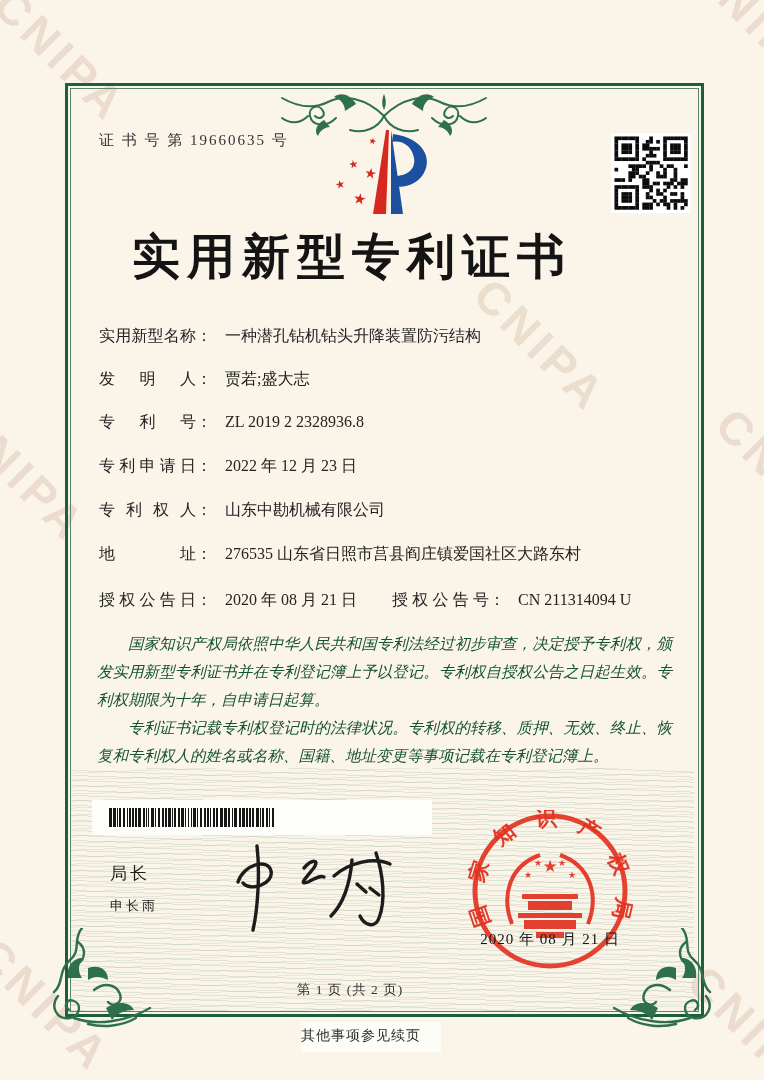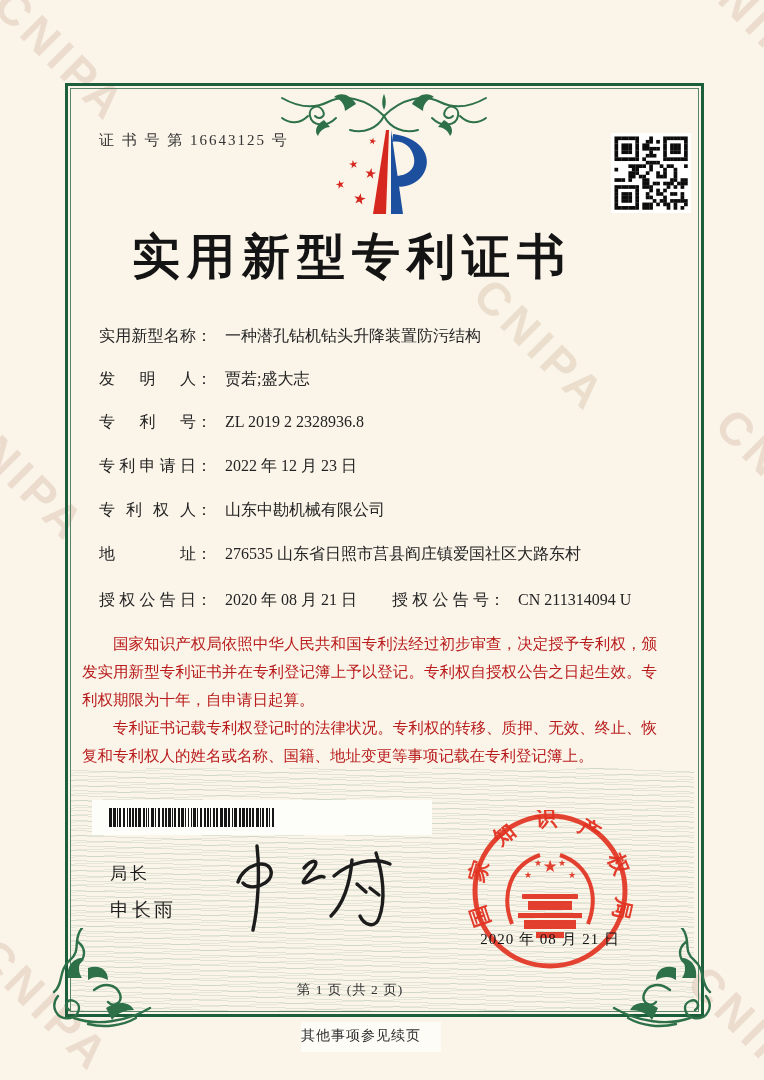--- a/index.html
+++ b/index.html
@@ -34,28 +34,28 @@
   .qr{position:absolute;left:611px;top:133px;width:80px;height:80px;background:#fff;}
   .title{position:absolute;left:0;top:225px;width:704px;text-align:center;
     font-size:48px;font-weight:bold;letter-spacing:7px;color:#141414;}
   
   .fields{position:absolute;left:99px;top:325px;width:584px;font-size:16px;color:#242424;}
   .frow{position:absolute;left:0;white-space:nowrap;line-height:22px;}
   .flabel{display:inline-block;width:97px;text-align:justify;text-align-last:justify;vertical-align:bottom;}
   .fvalue{margin-left:13px;}
   .grant-b{position:absolute;left:293px;top:0;white-space:nowrap;}
   
-  .bodytext{position:absolute;left:82px;top:630px;width:575px;
-    font-size:15.5px;line-height:28px;text-align:justify;color:#b91c1c;}
+  .bodytext{position:absolute;left:97px;top:630px;width:575px;
+    font-size:15.5px;line-height:28px;text-align:justify;color:#14532d;font-style:italic;}
   .bodytext p{margin:0;text-indent:2em;}
   
   .white-band{position:absolute;left:92px;top:800px;width:340px;height:35px;background:#fdfdfa;}
   .barcode{position:absolute;left:109px;top:808px;width:170px;height:19px;}
   .signer-title{position:absolute;left:110px;top:862px;font-size:17px;letter-spacing:3px;color:#1d1d1d;}
-  .signer-name{position:absolute;left:110px;top:897px;font-size:19px;letter-spacing:3px;color:#1d1d1d;}
+  .signer-name{position:absolute;left:110px;top:897px;font-size:13px;letter-spacing:3px;color:#1d1d1d;}
   .signature{position:absolute;left:216px;top:838px;width:190px;height:102px;}
   .seal{position:absolute;left:452px;top:810px;width:196px;height:164px;}
   .seal-date{position:absolute;left:452px;top:930px;width:196px;text-align:center;
     font-size:15px;letter-spacing:1px;color:#151515;}
   
   .pagenum{position:absolute;left:240px;top:981px;width:220px;text-align:center;
     font-size:13.5px;letter-spacing:1px;color:#333;}
   .note-strip{position:absolute;left:301px;top:1022px;width:140px;height:30px;background:#fdfcf7;}
   .note-text{position:absolute;left:301px;top:1027px;width:140px;text-align:left;
     font-size:14px;letter-spacing:1px;color:#2e2e2e;}
@@ -124,21 +124,21 @@
     <path d="M40,96 c16,4 34,2 48,-6"></path>
     <path d="M46,62 c10,-8 22,-6 26,4 c3,9 -7,14 -12,8"></path>
   </g>
   <g fill="#2e7148">
     <path d="M40,40 c12,-4 20,2 20,12 c-8,-4 -14,-4 -20,0 z"></path>
     <path d="M58,80 c12,-8 24,-6 28,2 c-10,0 -18,4 -22,10 z"></path>
     <path d="M20,50 c-2,-12 6,-20 14,-20 c-4,8 -4,14 0,20 z"></path>
   </g>
 </svg>
 
-<div class="certno">证 书 号 第 16643125 号</div>
+<div class="certno">证 书 号 第 19660635 号</div>
 
 <svg class="logo" viewBox="0 0 116 102">
   <g font-family="DejaVu Sans, sans-serif" fill="#d6281e" text-anchor="middle">
     <text x="46" y="26" font-size="9" transform="rotate(12 46 26)">★</text>
     <text x="28" y="50" font-size="11" transform="rotate(-10 28 50)">★</text>
     <text x="44" y="60" font-size="14" transform="rotate(8 44 60)">★</text>
     <text x="15" y="70" font-size="11" transform="rotate(-14 15 70)">★</text>
     <text x="33" y="86" font-size="15" transform="rotate(10 33 86)">★</text>
   </g>
   <path fill="#d6281e" d="M60,12 L63,12 L60,96 L47,96 Z"></path>

